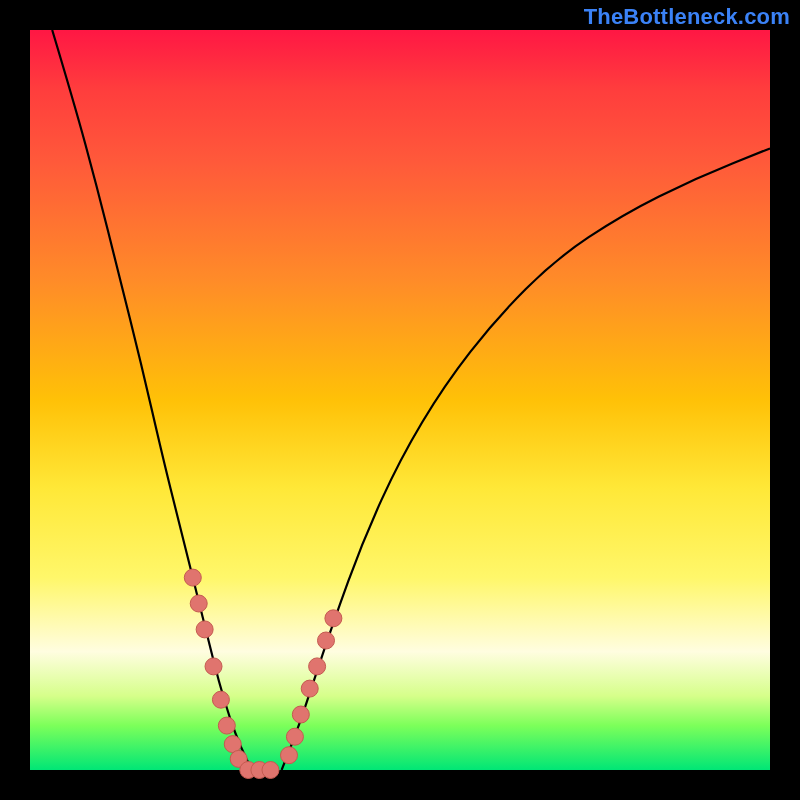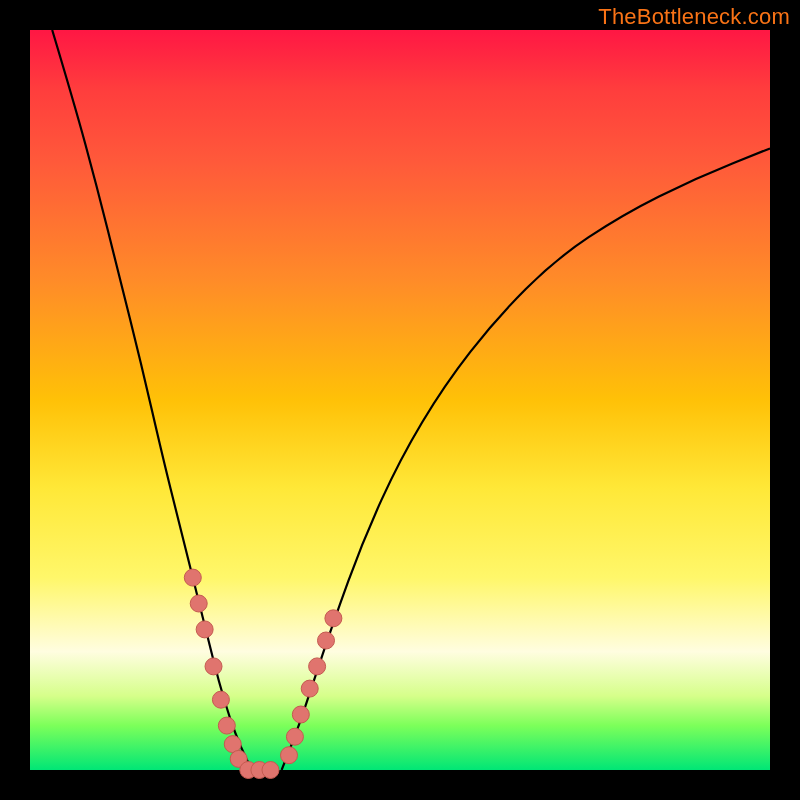--- a/index.html
+++ b/index.html
@@ -37,22 +37,22 @@
       #7cff5a 94%,
       #00e676 100%
     );
   }
   .attribution {
     position: absolute;
     top: 4px;
     right: 10px;
     font-family: Arial, Helvetica, sans-serif;
     font-size: 22px;
-    font-weight: 400;
-    color: #f97316;
+    font-weight: 700;
+    color: #3b82f6;
     letter-spacing: 0.2px;
   }
   svg.curve {
     position: absolute;
     left: 0;
     top: 0;
     width: 740px;
     height: 740px;
     overflow: visible;
   }

